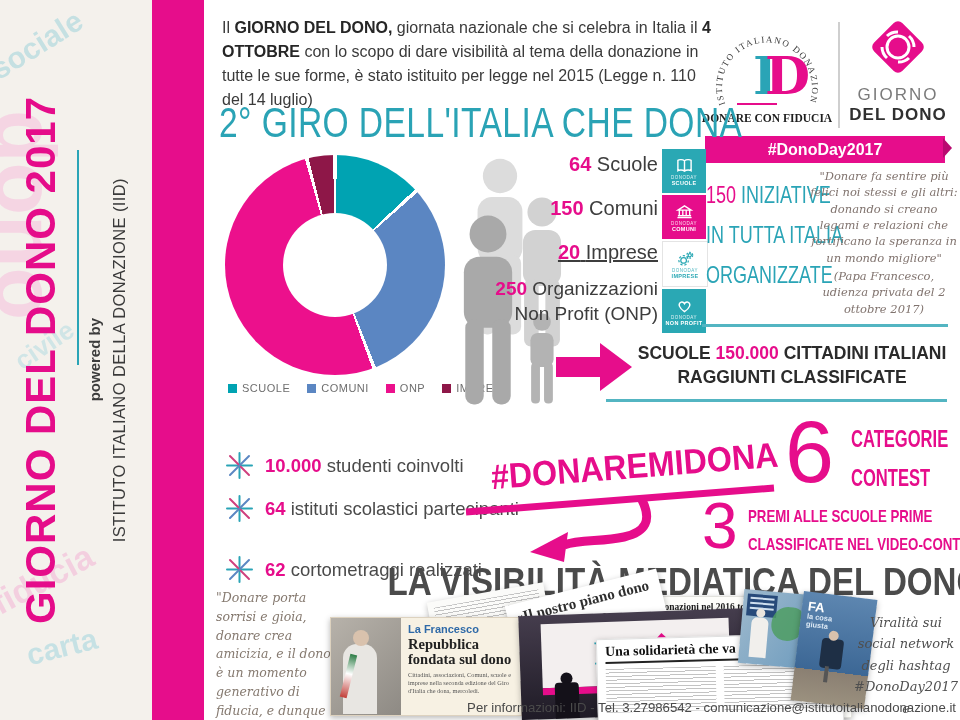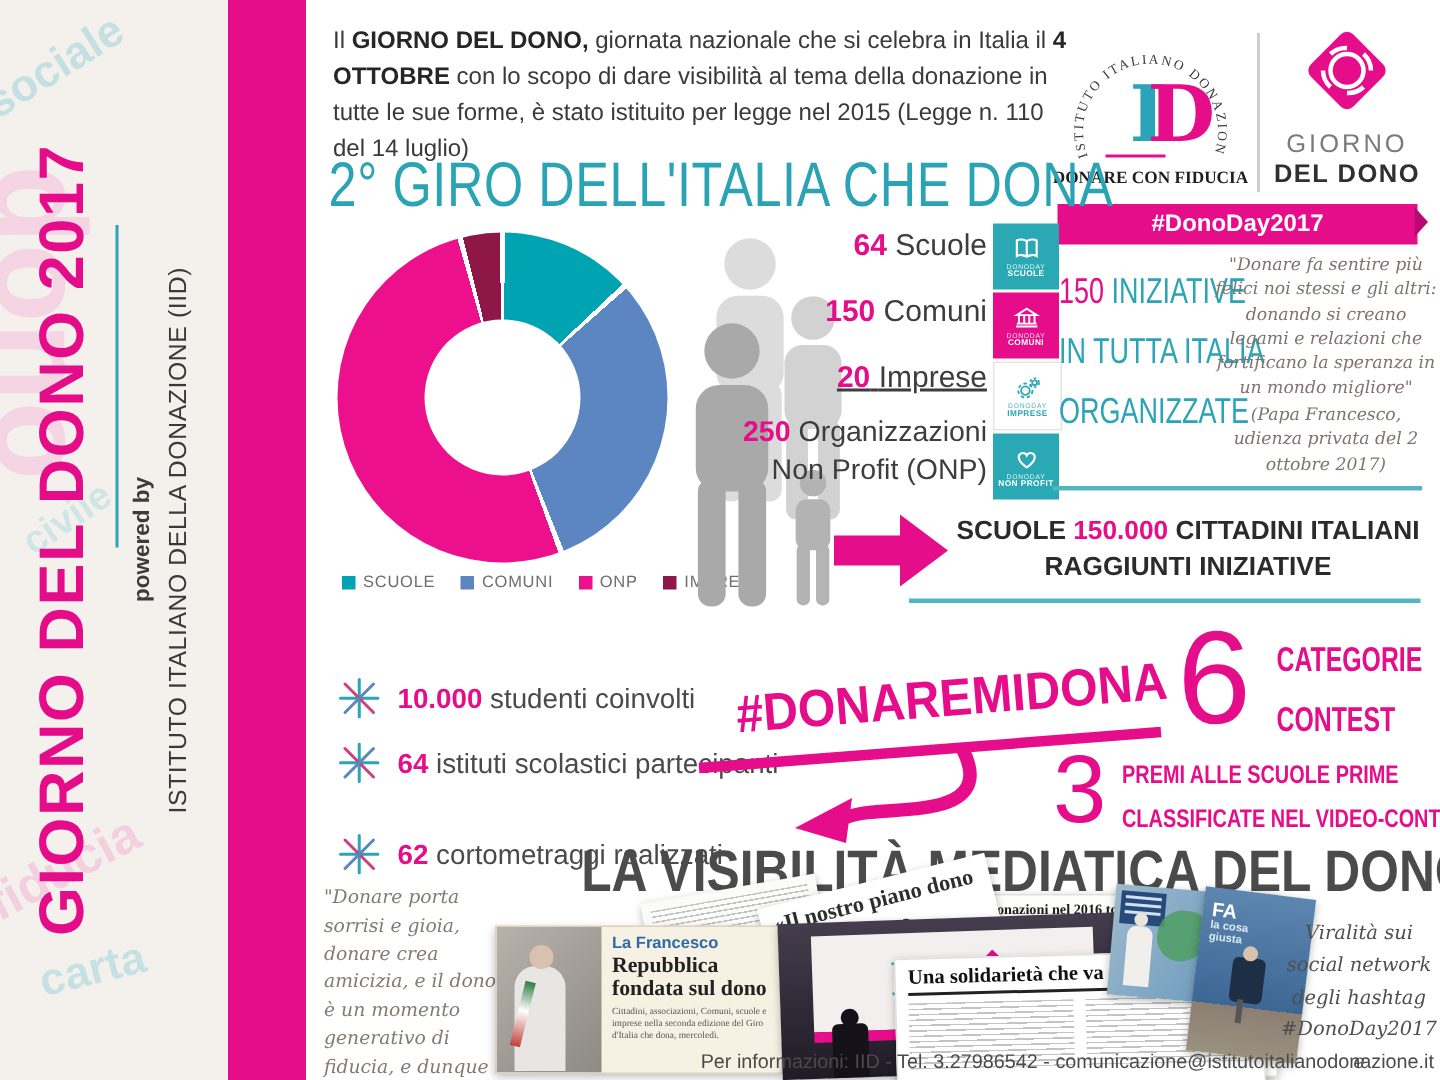--- a/index.html
+++ b/index.html
@@ -326,21 +326,21 @@
     <div class="attr">(Papa Francesco, udienza privata del 2 ottobre 2017)</div>
   </div>
 
   <div class="abs teal-line" id="teal-line-1"></div>
 
   <svg class="abs" id="reach-arrow" width="78" height="52" viewBox="0 0 78 52">
     <polygon points="0,16 44,16 44,2 76,26 44,50 44,36 0,36" fill="#e60d8b"></polygon>
   </svg>
   <div class="abs" id="reach">
     <div><span>SCUOLE </span><b>150.000</b><span> CITTADINI ITALIANI</span></div>
-    <div>RAGGIUNTI INIZIATIVE</div>
+    <div>RAGGIUNTI CLASSIFICATE</div>
   </div>
   <div class="abs teal-line" id="teal-line-2"></div>
 
 
   <div class="vc-row" id="vc-0">
     <svg width="27" height="27" viewBox="0 0 27 27" stroke-linecap="round">
       <line x1="13.5" y1="1" x2="13.5" y2="26" stroke="#2aa4b6" stroke-width="2"></line>
         <line x1="1" y1="13.5" x2="26" y2="13.5" stroke="#2aa4b6" stroke-width="2"></line>
         <line x1="4" y1="4" x2="23" y2="23" stroke="#cf3f7d" stroke-width="2"></line>
         <line x1="23" y1="4" x2="4" y2="23" stroke="#5b86c2" stroke-width="2"></line>

